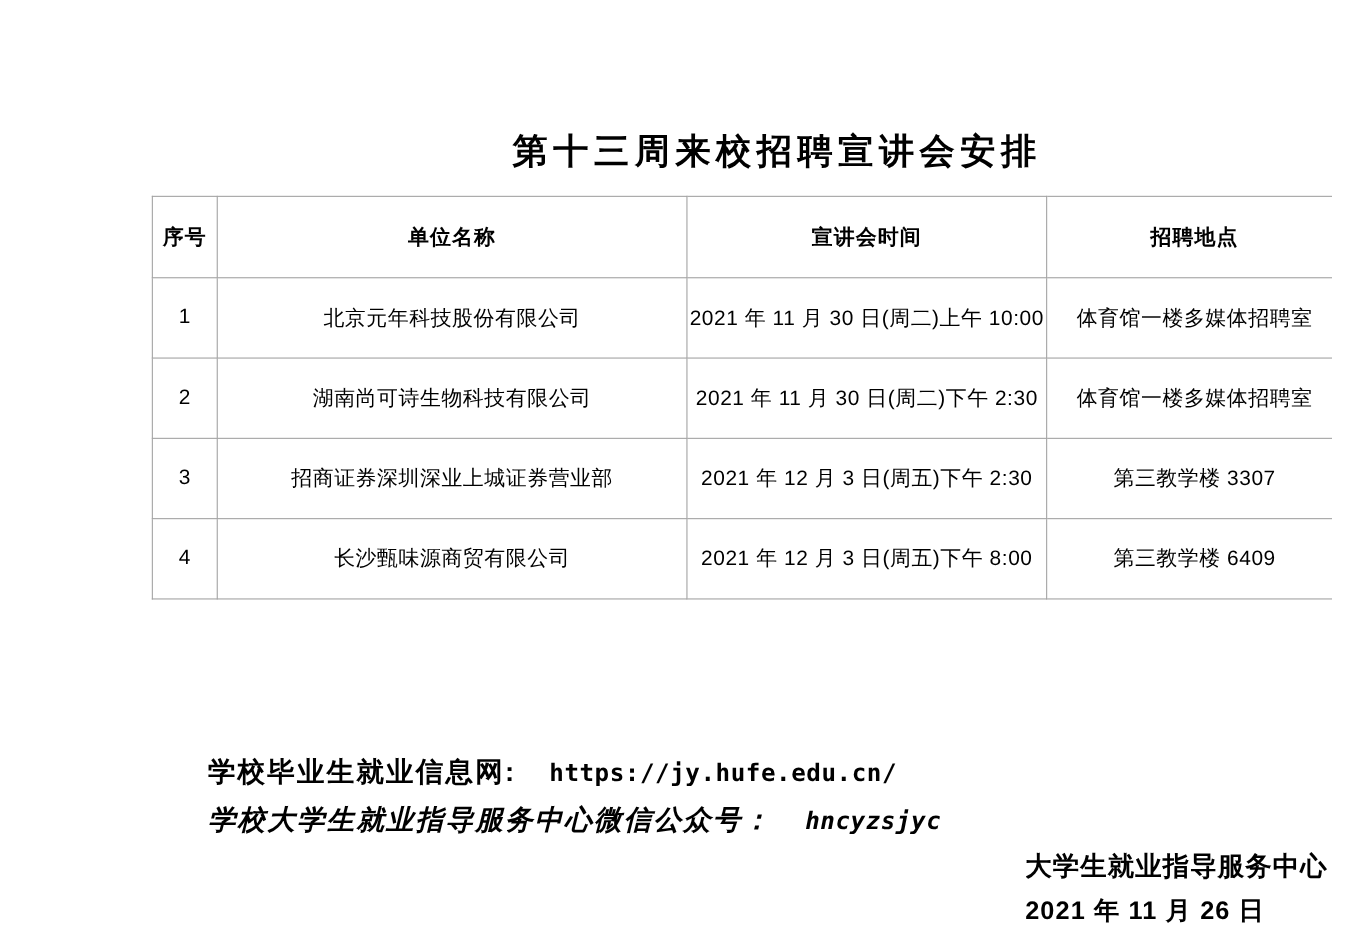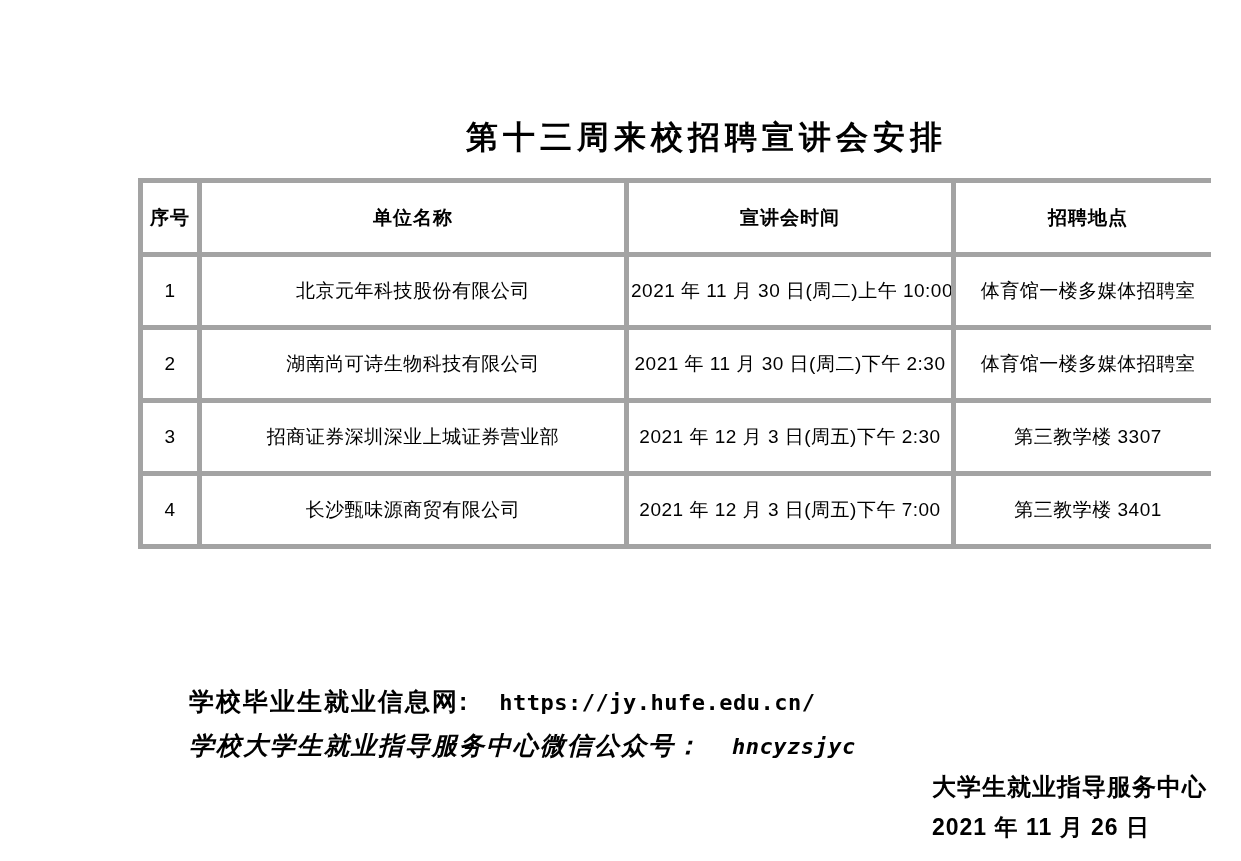--- a/index.html
+++ b/index.html
@@ -25,21 +25,21 @@
   }
   table.schedule {
     position:absolute;
     top:118px;
     left:78px;
     width:1082px;
     border-collapse:collapse;
     table-layout:fixed;
   }
   table.schedule th, table.schedule td {
-    border:5px solid #a3a3a3;
+    border:1px solid #a3a3a3;
     text-align:center;
     vertical-align:middle;
     padding:2px;
     overflow:hidden;
     white-space:nowrap;
   }
   table.schedule thead th {
     height:74px;
     font-size:19px;
     font-weight:bold;
@@ -114,22 +114,22 @@
       </tr>
       <tr>
         <td>3</td>
         <td>招商证券深圳深业上城证券营业部</td>
         <td>2021 年 12 月 3 日(周五)下午 2:30</td>
         <td>第三教学楼 3307</td>
       </tr>
       <tr>
         <td>4</td>
         <td>长沙甄味源商贸有限公司</td>
-        <td>2021 年 12 月 3 日(周五)下午 7:00</td>
-        <td>第三教学楼 3401</td>
+        <td>2021 年 12 月 3 日(周五)下午 8:00</td>
+        <td>第三教学楼 6409</td>
       </tr>
     </tbody>
   </table>
 
 
   <div class="note-line note-2"><span>学校毕业生就业信息网:</span><span class="mono">https://jy.hufe.edu.cn/</span></div>
 
   <div class="note-line note-3"><span>学校大学生就业指导服务中心微信公众号：</span><span class="mono">hncyzsjyc</span></div>
 
   <div class="sig-block sig-org">大学生就业指导服务中心</div>

